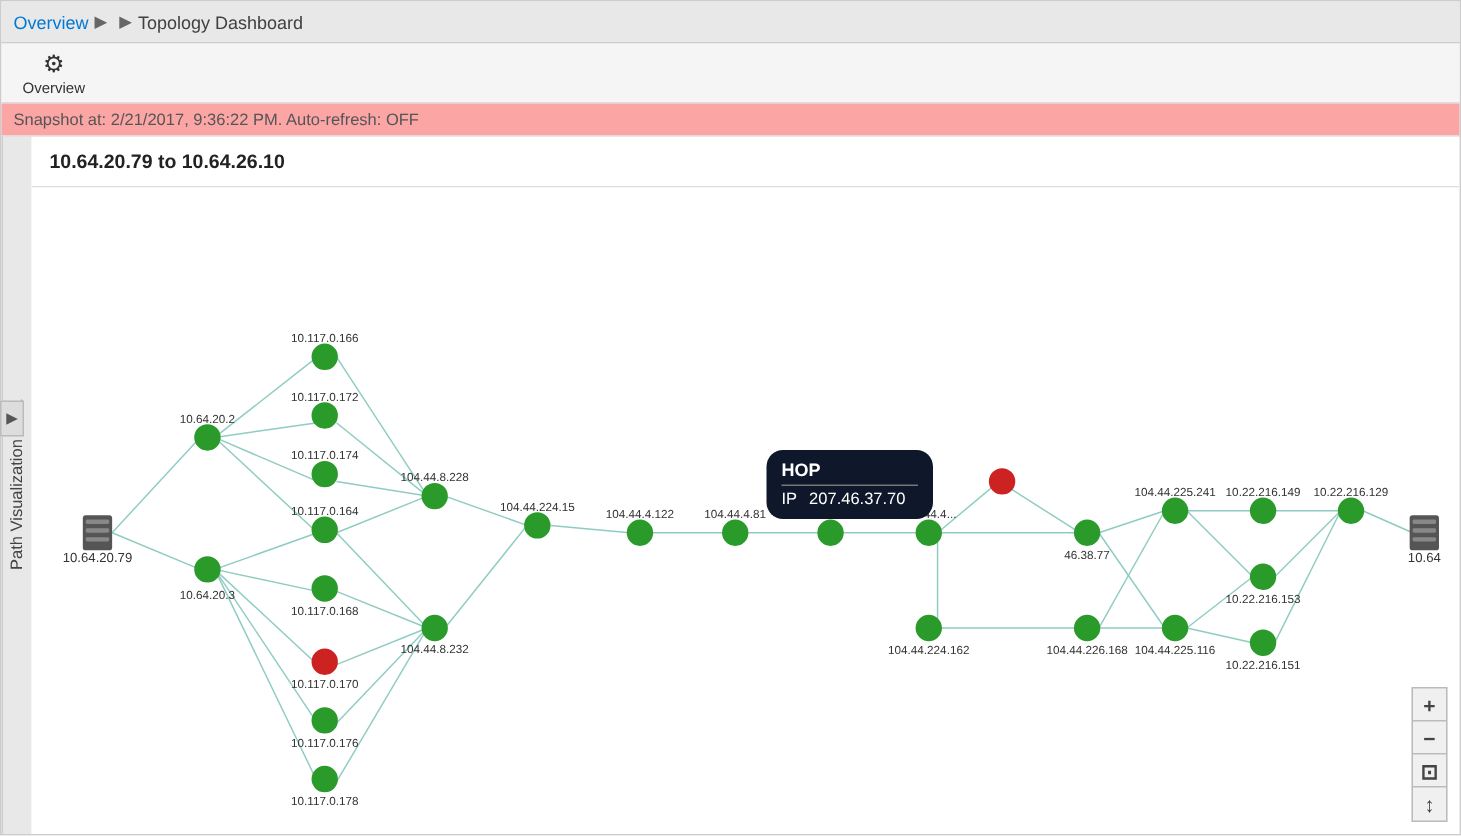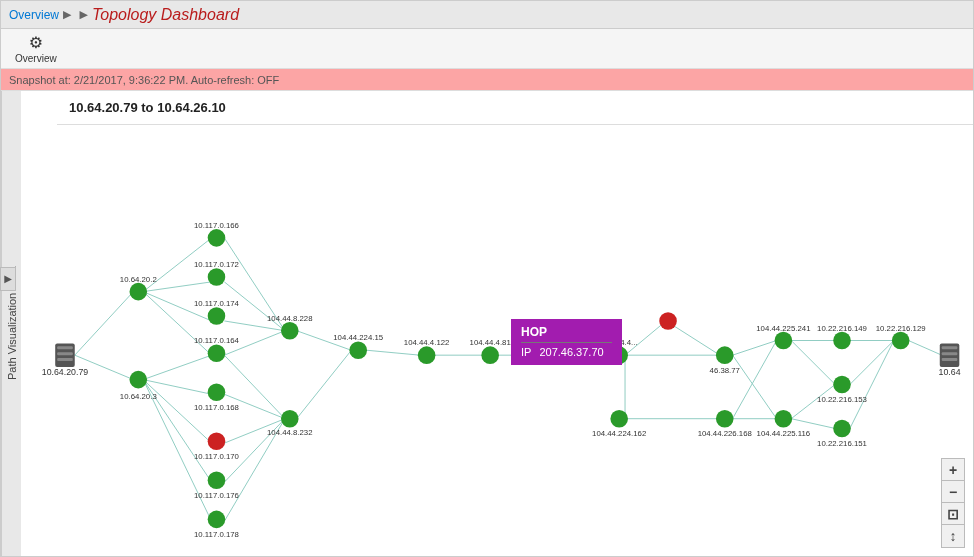--- a/index.html
+++ b/index.html
@@ -11,21 +11,21 @@
     .breadcrumb-bar {
       background: #e8e8e8;
       padding: 4px 8px;
       display: flex;
       align-items: center;
       height: 28px;
       border-bottom: 1px solid #ccc;
     }
     .breadcrumb-item { color: #0078d4; font-size: 12px; cursor: pointer; }
     .breadcrumb-sep { margin: 0 4px; color: #666; font-size: 11px; }
-    .breadcrumb-current { color: #b91c1c; font-size: 16px; font-style: italic; }
+    .breadcrumb-current { color: #404040; font-size: 12px; }
 
     
     .toolbar {
       background: #f5f5f5;
       padding: 4px 8px;
       height: 40px;
       display: flex;
       align-items: center;
       border-bottom: 1px solid #ddd;
     }
@@ -84,21 +84,20 @@
       position: relative;
     }
 
     .diagram-header {
       padding: 6px 12px;
       border-bottom: 1px solid #ddd;
       background: #fff;
       height: 34px;
       display: flex;
       align-items: center;
-      margin-left: 36px;
     }
     .diagram-title {
       font-size: 13px;
       font-weight: 600;
       color: #222;
     }
 
     .diagram-area {
       flex: 1;
       position: relative;
@@ -108,28 +107,27 @@
 
     
     .topology-svg {
       width: 100%;
       height: 100%;
     }
 
     
     .hop-tooltip {
       position: absolute;
-      background: #a21caf;
+      background: #0f172a;
       color: #fff;
       font-size: 11px;
       padding: 6px 10px;
-      border-radius: 0;
+      border-radius: 11px;
       pointer-events: none;
       z-index: 10;
-      margin-top: 19px;
     }
     .hop-tooltip table { border-collapse: collapse; }
     .hop-tooltip td { padding: 1px 8px 1px 0; }
     .hop-tooltip .hop-header { font-weight: 600; font-size: 12px; border-bottom: 1px solid #777; padding-bottom: 3px; margin-bottom: 2px; display: block; }
 
     
     .zoom-controls {
       position: absolute;
       right: 8px;
       bottom: 8px;

